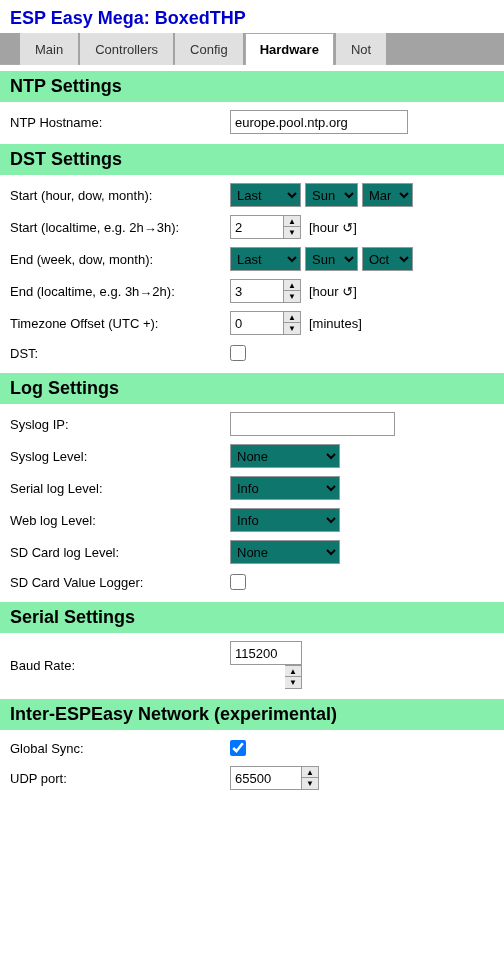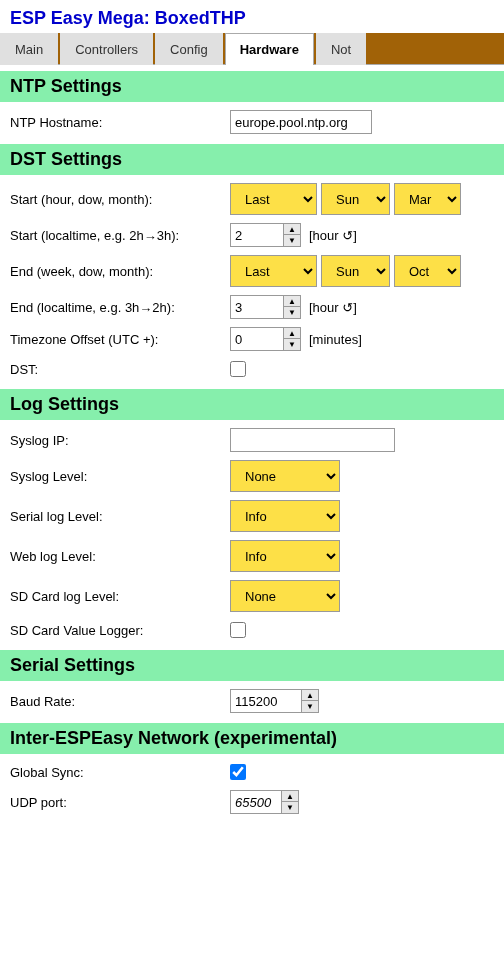--- a/index.html
+++ b/index.html
@@ -12,22 +12,22 @@
     }
     .page-title {
       color: #0000cc;
       font-size: 18px;
       font-weight: bold;
       padding: 8px 10px 4px 10px;
     }
     .tab-bar {
       display: flex;
       border-bottom: 1px solid #aaa;
-      background: #a16207;
-      padding: 0 0;
+      background: #a3a3a3;
+      padding: 0 20px;
     }
     .tab {
       padding: 8px 14px;
       cursor: pointer;
       border: 1px solid transparent;
       border-bottom: none;
       margin-bottom: -1px;
       font-size: 13px;
       color: #333;
       background: #e0e0e0;
@@ -72,24 +72,24 @@
       font-size: 13px;
       height: 24px;
     }
     input[type="checkbox"] {
       width: 16px;
       height: 16px;
       cursor: pointer;
     }
     select {
       border: 1px solid #999;
-      padding: 2px 10px;
-      font-size: 13px;
-      height: 32px;
-      background: #fde047;
+      padding: 2px 2px;
+      font-size: 13px;
+      height: 24px;
+      background: #0f766e;
       cursor: pointer;
     }
     .spinner-wrap {
       display: flex;
       align-items: center;
       gap: 0;
     }
     .spinner-input {
       width: 54px;
       border: 1px solid #999;
@@ -127,21 +127,22 @@
       font-size: 13px;
     }
     .section-gap {
       height: 6px;
     }
     .syslog-input {
       width: 165px;
     }
     .baud-wrap {
       display: flex;
-      align-items: flex-start;
+      align-items: flex-end;
+      flex-direction: column;
     }
     .baud-input {
       width: 72px;
       border: 1px solid #999;
       padding: 2px 4px;
       font-size: 13px;
       height: 24px;
     }
   </style>
 </head>
@@ -158,21 +159,21 @@
 </div>
 
 <div class="content">
 
   <div class="section-header">NTP Settings</div>
 
 
   <div class="form-row">
     <div class="form-label">NTP Hostname:</div>
     <div class="form-control">
-      <input type="text" value="europe.pool.ntp.org" style="width: 142px;">
+      <input type="text" value="europe.pool.ntp.org" style="width: 178px;">
     </div>
   </div>
 
   <div class="section-gap"></div>
 
   <div class="section-header">DST Settings</div>
 
   <div class="form-row dst-row">
     <div class="form-label">Start (hour, dow, month):</div>
     <div class="form-control">
@@ -332,21 +333,21 @@
     <div class="form-label">Global Sync:</div>
     <div class="form-control">
       <input type="checkbox" checked="" style="">
     </div>
   </div>
 
   <div class="form-row">
     <div class="form-label">UDP port:</div>
     <div class="form-control">
       <div class="spinner-wrap">
-        <input type="text" class="spinner-input" style="width: 52px; font-style: italic;" value="65500">
+        <input type="text" class="spinner-input" style="width: 72px;" value="65500">
         <div class="spinner-btns">
           <button class="spinner-btn">▲</button>
           <button class="spinner-btn">▼</button>
         </div>
       </div>
     </div>
   </div>
 
   <div class="section-gap"></div>
 

